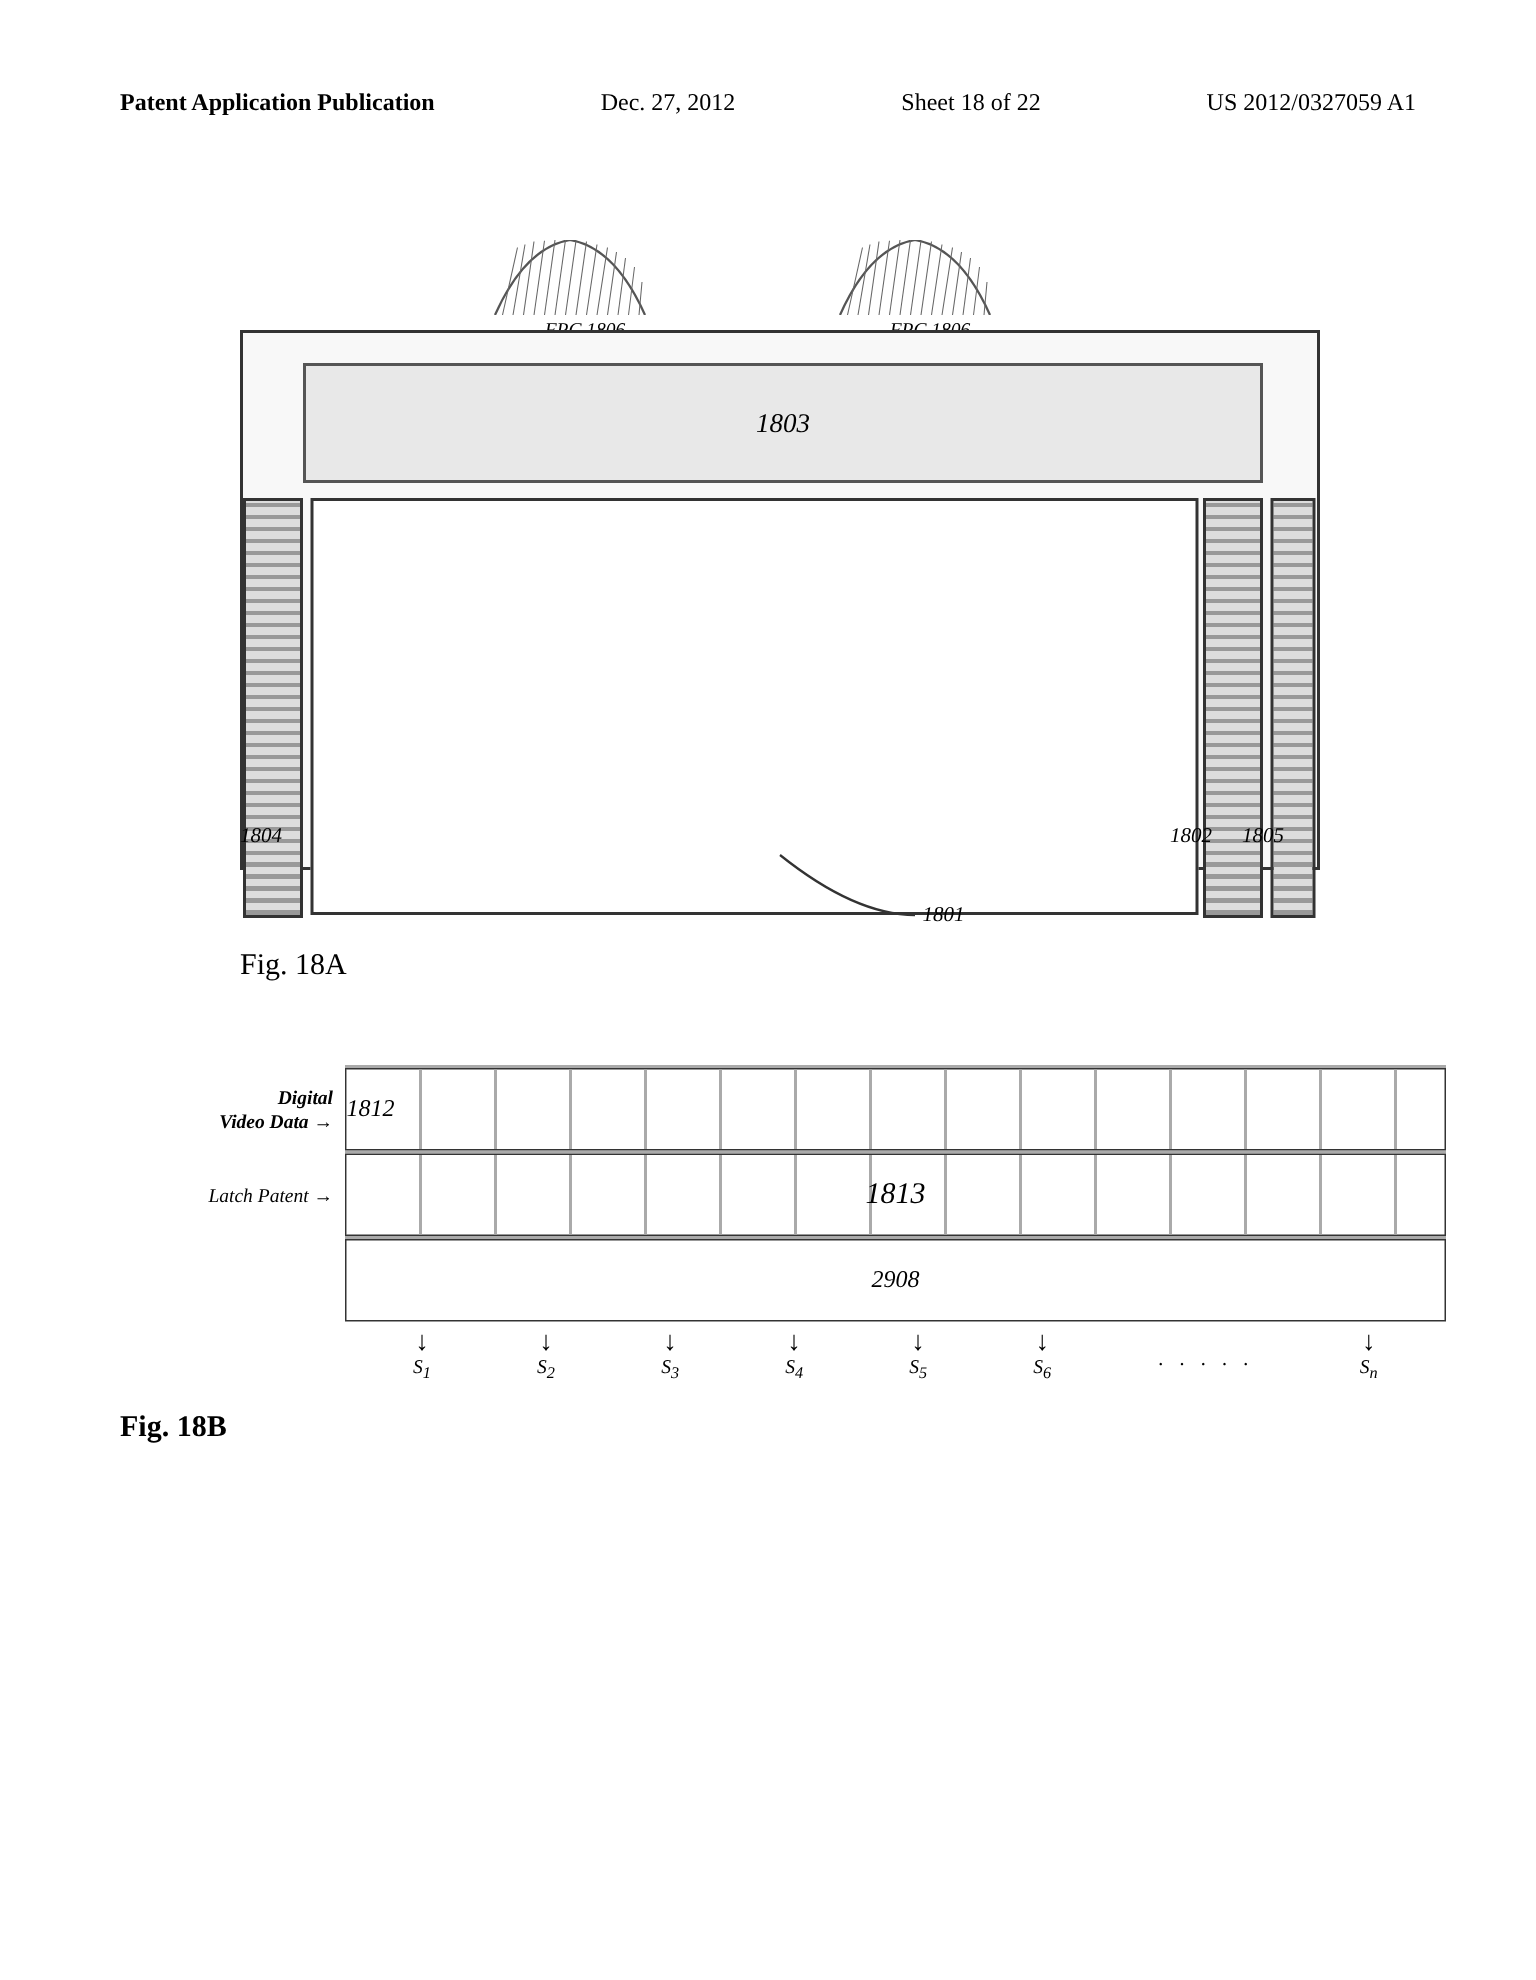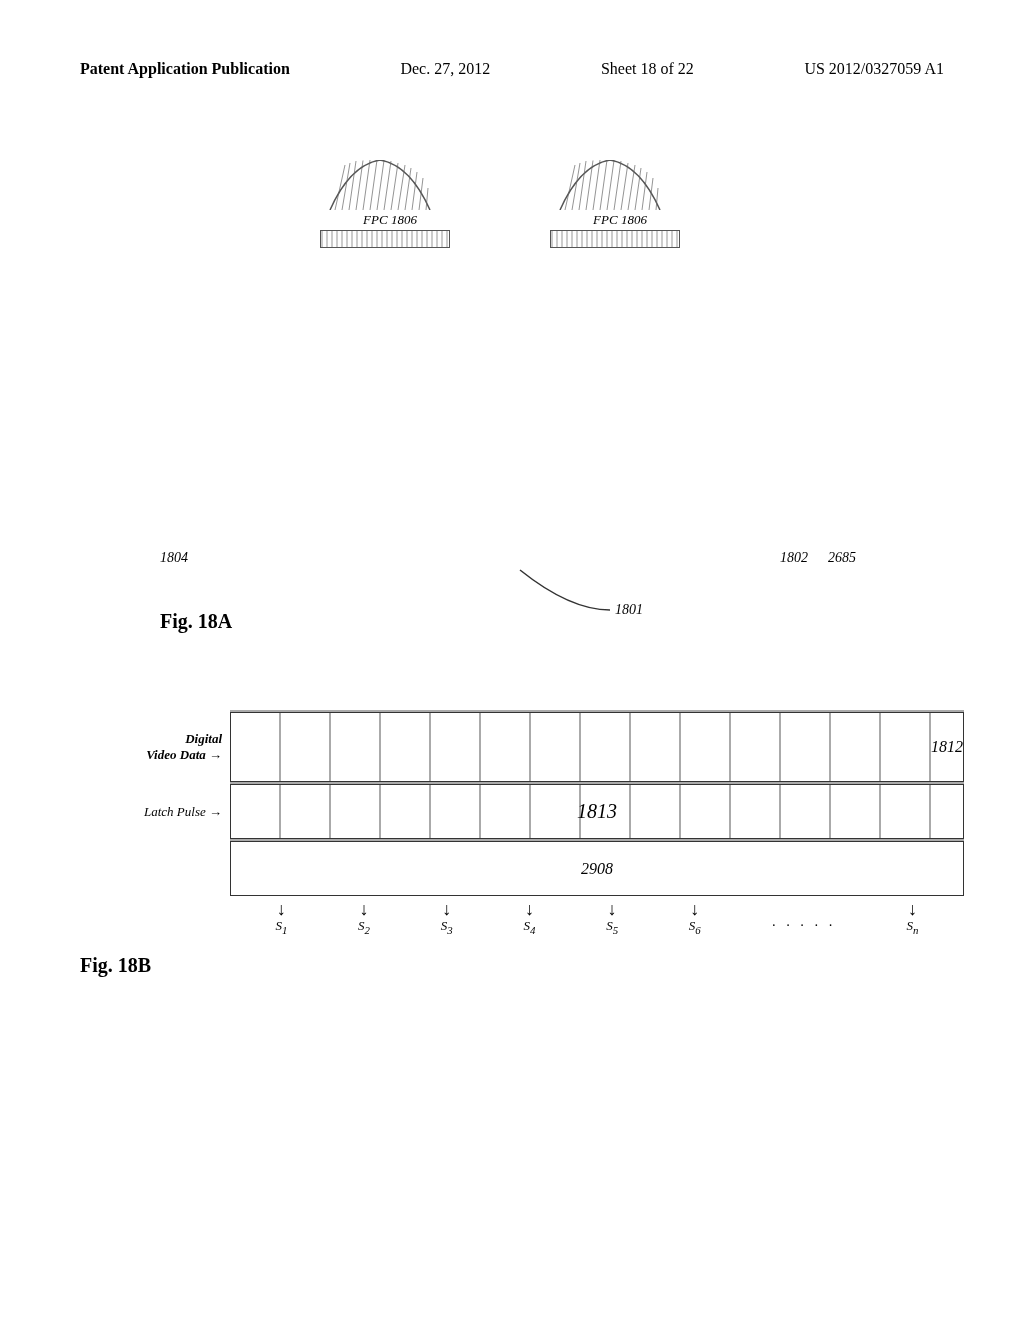--- a/index.html
+++ b/index.html
@@ -188,21 +188,22 @@
     
     .diag-label {
       position: absolute;
       font-size: 14px;
       font-style: italic;
     }
 
     .fig-label {
       position: absolute;
       font-size: 20px;
-      font-weight: bold;
+      font-weight: normal;
+      margin-top: 22px;
     }
 
     
     .fig18b-container {
       position: absolute;
       top: 700px;
       left: 80px;
       right: 60px;
     }
   </style>
@@ -266,29 +267,43 @@
           <line x1="99" y1="50" x2="103" y2="18" stroke="#666" stroke-width="0.7"></line>
           <line x1="106" y1="50" x2="108" y2="28" stroke="#666" stroke-width="0.7"></line>
         </svg>
       </div>
       <div class="fpc-label">
         <em>FPC 1806</em>
       </div>
       <div class="fpc-connector-box"></div>
     </div>
 
+    <div class="outer-border">
+
+      <div class="panel-1803">
+        <span style="font-style:italic; font-size:18px;">1803</span>
+      </div>
+
+      <div class="driver-left"></div>
+
+      <div class="lcd-panel"></div>
+
+      <div class="driver-right"></div>
+
+      <div class="driver-extra"></div>
+    </div>
 
     <div class="diag-label" style="top: 390px; left: 0px;">
       <em>1804</em>
     </div>
     <div class="diag-label" style="top: 390px; left: 620px;">
       <em>1802</em>
     </div>
     <div class="diag-label" style="top: 390px; left: 668px;">
-      <em>2685</em>
+      <em>1805</em>
     </div>
 
     <svg style="position:absolute; top:400px; left:350px;" width="200" height="60" xmlns="http://www.w3.org/2000/svg">
       <path d="M 10,10 Q 60,50 100,50" fill="none" stroke="#333" stroke-width="1.5"></path>
       <text x="105" y="54" font-size="14" font-style="italic" font-family="Times New Roman">1801</text>
     </svg>
 
   </div>
 
   <div class="fig-label" style="position:absolute; top:470px; left:60px;">
@@ -299,31 +314,31 @@
 <div class="fig18b-container" style="position:absolute; top:710px; left:80px;">
 
 
   <div style="height:2px; background:#aaa; margin-left:150px;"></div>
 
   <div style="display:flex; align-items:center; margin-bottom:0;">
     <div style="width:150px; text-align:right; padding-right:8px; flex-shrink:0;">
       <div style="font-size:13px; font-weight:bold; font-style:italic;">Digital</div>
       <div style="font-size:13px; font-weight:bold; font-style:italic;">Video Data →</div>
     </div>
-    <div style="flex:1; height:70px; border:1.5px solid #333; background:#fff; position:relative; display:flex; align-items:center; justify-content:flex-end;">
+    <div style="flex:1; height:55px; border:1.5px solid #333; background:#fff; position:relative; display:flex; align-items:center; justify-content:flex-start;">
       <div style="position:absolute; top:0; left:0; right:0; bottom:0; background: repeating-linear-gradient(90deg, transparent 0px, transparent 48px, #aaa 48px, #aaa 50px);"></div>
       <span style="position:relative; z-index:2; font-size:16px; font-style:italic;">1812</span>
     </div>
   </div>
 
   <div style="height:2px; background:#aaa; margin-left:150px;"></div>
 
   <div style="display:flex; align-items:center; margin-bottom:0;">
     <div style="width:150px; text-align:right; padding-right:8px; flex-shrink:0;">
-      <div style="font-size:13px; font-style:italic;">Latch Pulse →</div>
+      <div style="font-size:13px; font-style:italic;">Latch Patent →</div>
     </div>
     <div style="flex:1; height:55px; border:1.5px solid #333; background:#fff; position:relative; display:flex; align-items:center; justify-content:center;">
       <div style="position:absolute; top:0; left:0; right:0; bottom:0; background: repeating-linear-gradient(90deg, transparent 0px, transparent 48px, #aaa 48px, #aaa 50px);"></div>
       <span style="position:relative; z-index:2; font-size:20px; font-style:italic;">1813</span>
     </div>
   </div>
 
   <div style="height:2px; background:#aaa; margin-left:150px;"></div>
 
   <div style="display:flex; align-items:center; margin-bottom:0;">

